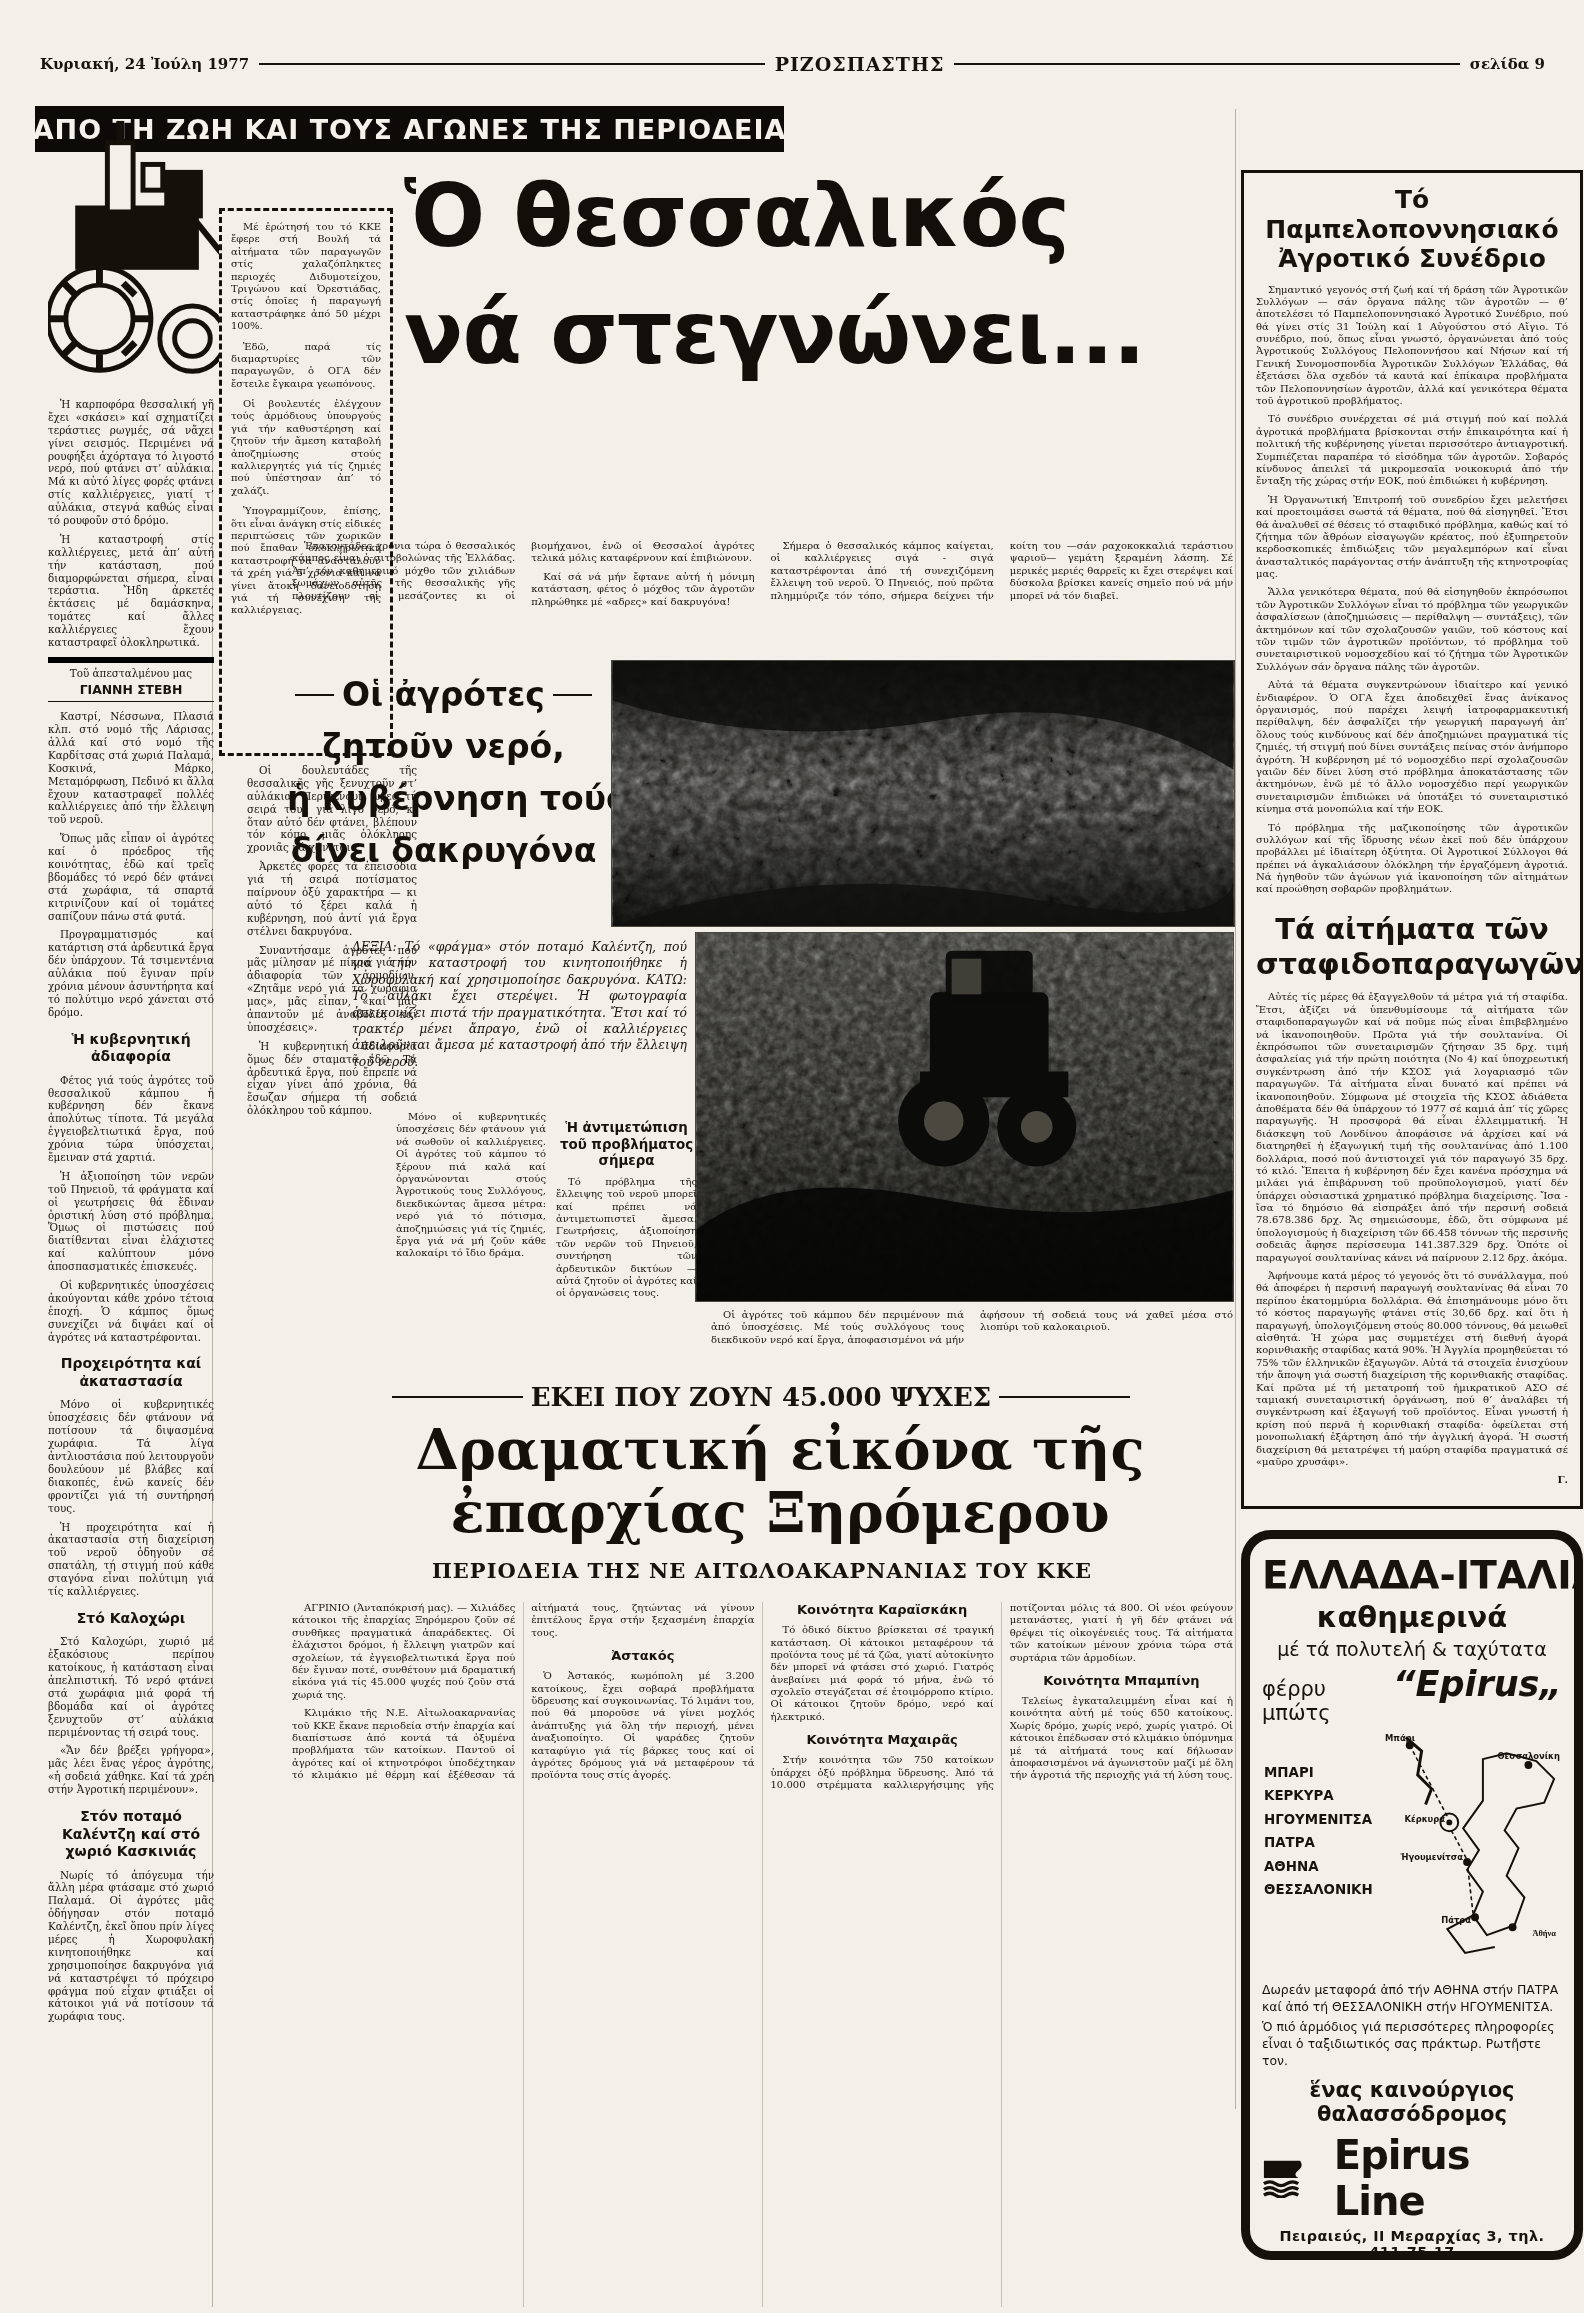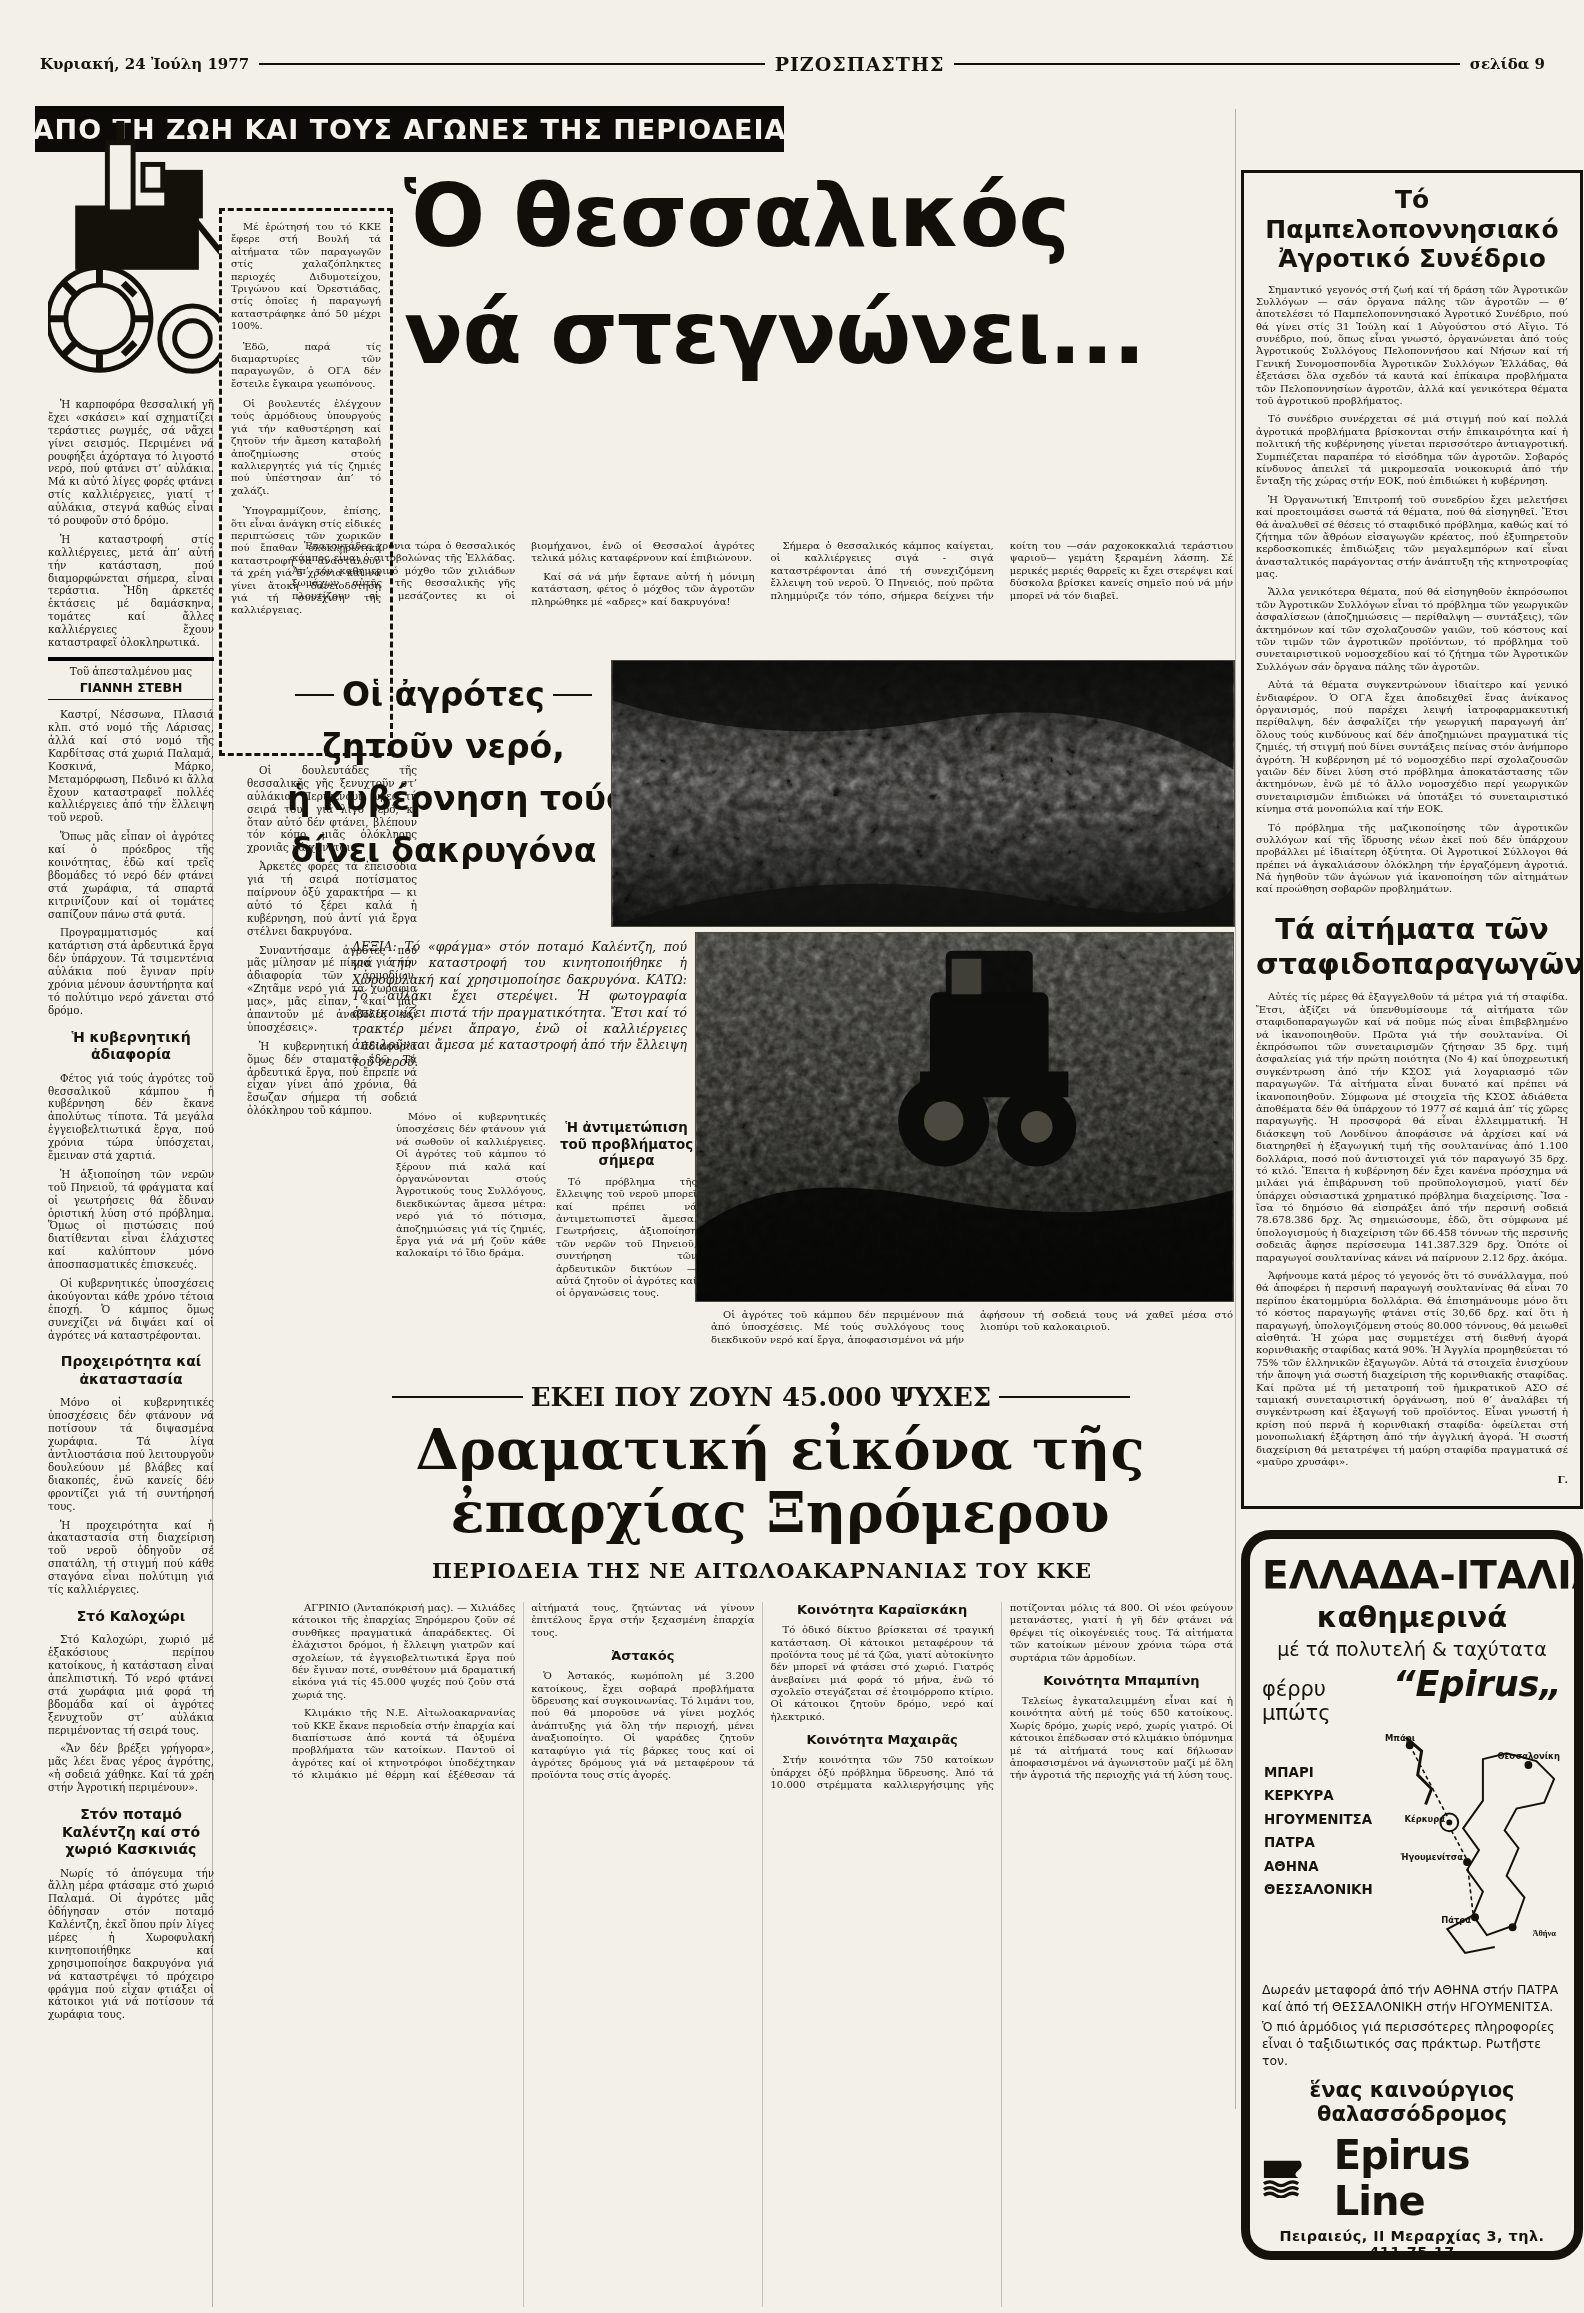--- a/index.html
+++ b/index.html
@@ -74,21 +74,21 @@
   .ad .pt{position:absolute;font-size:8.4px;font-weight:bold;margin-left:24px;}
   .ad .notes{font-size:12.4px;line-height:1.35;margin-top:2px;}
   .ad .notes p{margin:0 0 4px;text-indent:0;}
   .ad .tag{font-size:21px;font-weight:bold;line-height:1.15;text-align:center;margin:8px 0 6px;}
   .ad .brandrow{display:flex;align-items:center;justify-content:center;gap:28px;}
   .ad .brand{font-size:40px;font-weight:bold;letter-spacing:-1px;}
   .ad .addr{font-size:14.4px;font-weight:bold;text-align:center;margin-top:4px;letter-spacing:0.5px;}
   .byline{ text-align:center;margin:8px 0;text-indent:0;}
   .byline .pre{font-size:10.4px;}
   .byline .nm{font-family:"DejaVu Sans",sans-serif;font-weight:bold;font-size:12.4px;margin-top:2px;}
-  .bylinebox{border-top:4px solid #000000;border-bottom:1px solid #15120c;padding:4px 0;margin:8px 0;}
+  .bylinebox{border-top:6px solid #000000;border-bottom:1px solid #15120c;padding:4px 0;margin:8px 0;}
 </style>
 </head>
 <body>
 
 <div class="abs mast">
   <span class="date">Κυριακή, 24 Ἰούλη 1977</span>
   <span class="rule"></span>
   <span class="title">ΡΙΖΟΣΠΑΣΤΗΣ</span>
   <span class="rule"></span>
   <span class="page">σελίδα 9</span>

